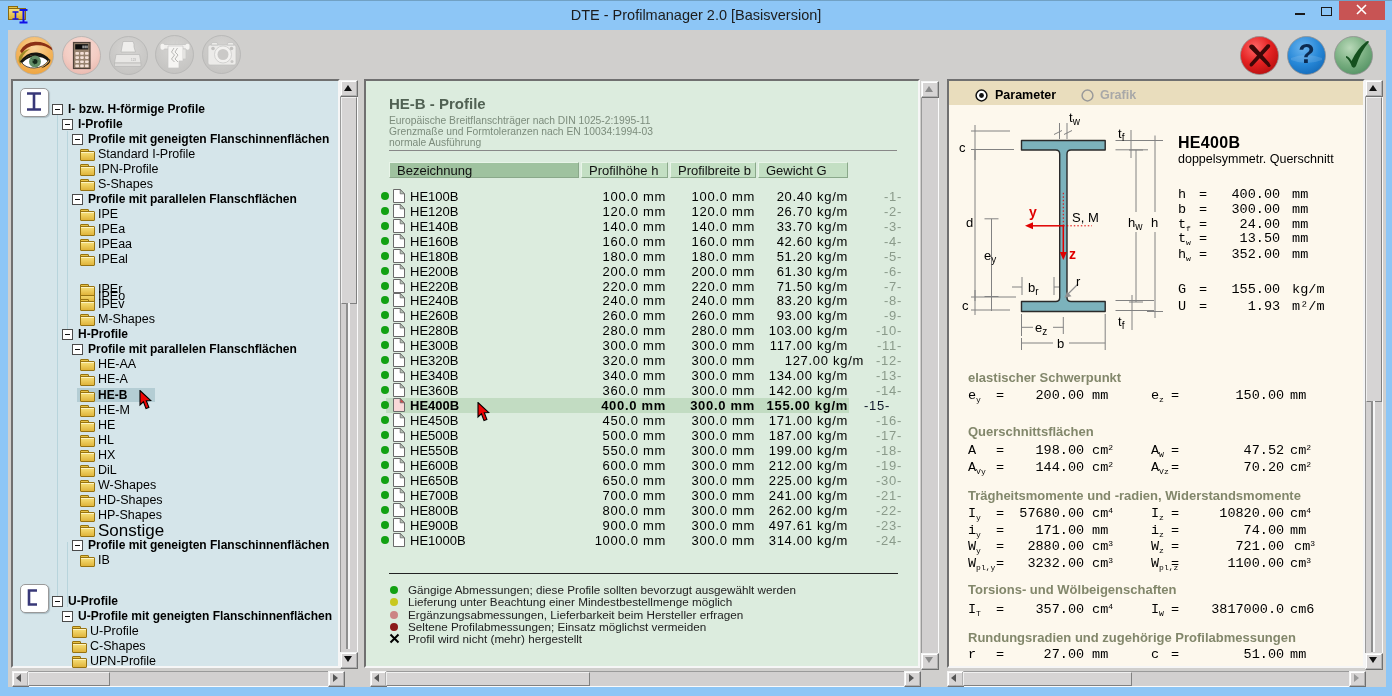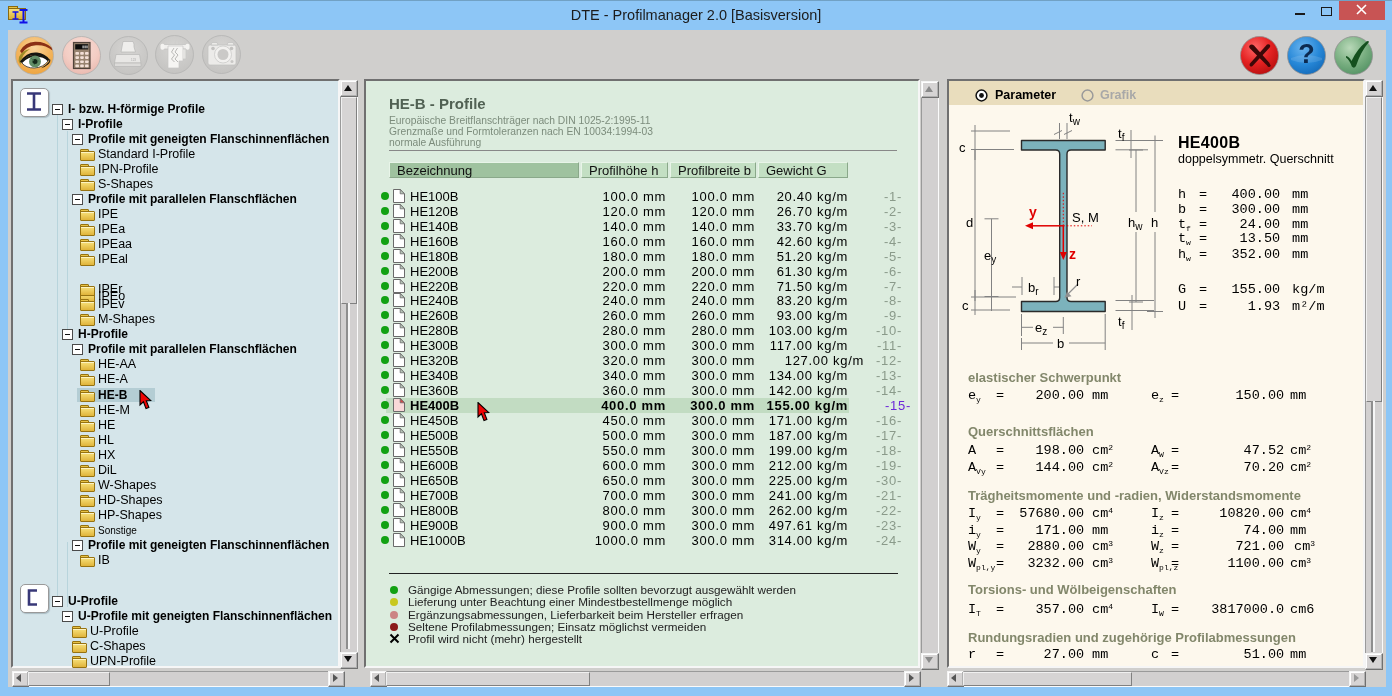--- a/index.html
+++ b/index.html
@@ -419,21 +419,21 @@
     </div>
     <div class="abs" style="left:98px;top:0;">HD-Shapes</div>
   </div>
 <div class="trow" style="left:0;top:507.9px;width:338px;font-weight:normal;font-size:12.5px;">
     <div class="folder" style="left:80px;">
       <div class="fback"></div>
       <div class="ffront"></div>
     </div>
     <div class="abs" style="left:98px;top:0;">HP-Shapes</div>
   </div>
-<div class="trow" style="left:0;top:522.9px;width:338px;font-weight:normal;font-size:10px;">
+<div class="trow" style="left:0;top:522.9px;width:338px;font-weight:normal;font-size:17px;">
     <div class="folder" style="left:80px;">
       <div class="fback"></div>
       <div class="ffront"></div>
     </div>
     <div class="abs" style="left:98px;top:0;">Sonstige</div>
   </div>
 <div class="trow" style="left:0;top:538.0px;width:338px;">
     <div class="tbox" style="left:72px;"></div>
     <div class="abs" style="left:88px;top:0;">Profile mit geneigten Flanschinnenflächen</div>
   </div>
@@ -657,21 +657,21 @@
     <div class="abs" style="left:6px;top:0px;width:463px;height:15px;background:#c2dcc2;"></div>
     <div class="gdot"></div>
     <svg class="abs" style="left:13px;top:0px;" width="12" height="14">
       <path d="M0.5 0.5 H7.2 L11.5 4.8 V13.5 H0.5 Z" fill="#f8d8d8" stroke="#6a6a6a"></path>
       <path d="M7.2 0.5 V4.8 H11.5 Z" fill="#d84444" stroke="#6a6a6a" stroke-width="0.8"></path>
     </svg>
     <div class="abs" style="left:30px;">HE400B</div>
     <div class="num" style="left:200px;width:86px;">400.0 mm</div>
     <div class="num" style="left:290px;width:85px;">300.0 mm</div>
     <div class="num" style="left:380px;width:88px;">155.00 kg/m</div>
-    <div class="num" style="left:489px;width:42px;color:#6d28d9;font-weight:normal;">-15-</div>
+    <div class="num" style="left:468px;width:42px;color:#0f172a;font-weight:normal;">-15-</div>
   </div>
 <div class="grow" style="left:380px;top:413.0px;width:530px;">
     <div class="gdot"></div>
     <svg class="abs" style="left:13px;top:0px;" width="12" height="14">
       <path d="M0.5 0.5 H7.2 L11.5 4.8 V13.5 H0.5 Z" fill="#fff" stroke="#6a6a6a"></path>
       <path d="M7.2 0.5 V4.8 H11.5 Z" fill="#b9c6b9" stroke="#6a6a6a" stroke-width="0.8"></path>
     </svg>
     <div class="abs" style="left:30px;">HE450B</div>
     <div class="num" style="left:200px;width:86px;">450.0 mm</div>
     <div class="num" style="left:290px;width:85px;">300.0 mm</div>

